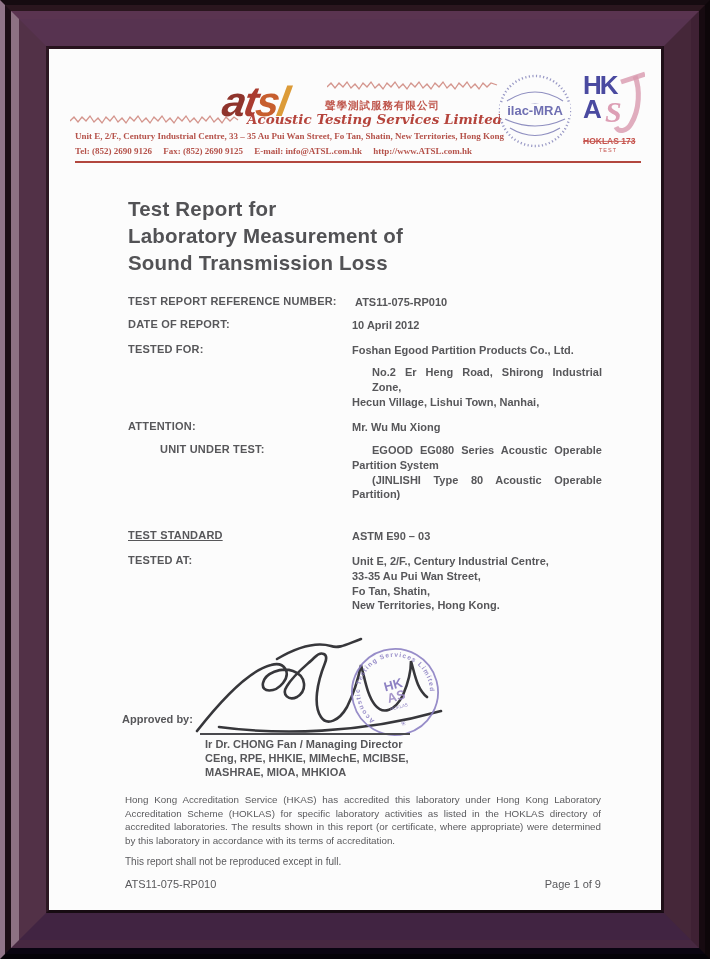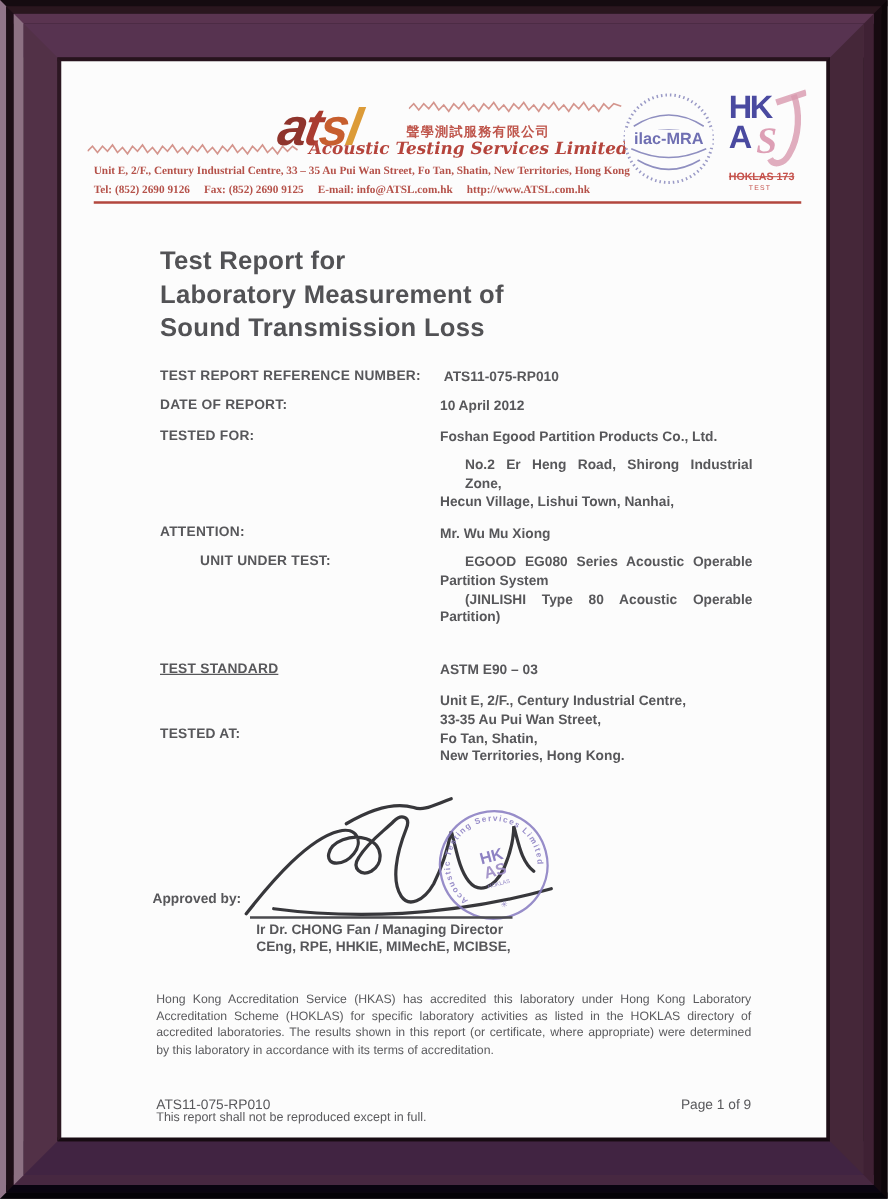--- a/index.html
+++ b/index.html
@@ -27,21 +27,21 @@
   .val{position:absolute;left:303px;width:250px;font-size:11px;font-weight:bold;color:#57575a;line-height:14.8px;}
   .just div.j{text-align:justify;text-align-last:justify;margin-left:20px;}
   
   .approved{position:absolute;left:73px;top:664px;font-size:11px;font-weight:bold;text-align:right;}
   .sigline{position:absolute;left:151px;top:684px;width:210px;height:2px;background:#4a4a4e;}
   .names{position:absolute;left:156px;top:688px;font-size:11px;font-weight:600;line-height:14px;color:#57575a;}
   .sig{position:absolute;left:140px;top:582px;}
   .stamp{position:absolute;left:300px;top:597px;opacity:.88;}
   
   .accred{position:absolute;left:76px;top:744px;width:476px;font-size:9.8px;line-height:13.5px;color:#5a5a5d;text-align:justify;}
-  .note{position:absolute;left:76px;top:840px;font-size:10px;color:#5a5a5d;}
+  .note{position:absolute;left:76px;top:807px;font-size:10px;color:#5a5a5d;}
   .bottomline{position:absolute;left:76px;top:829px;width:476px;font-size:11px;font-weight:500;color:#58585b;}
   .pageno{float:right;}
 </style>
 </head>
 <body>
 
 <div class="f1">
 <div class="f2">
 <div class="f3">
 <div class="f4">
@@ -111,21 +111,21 @@
   <div class="val just" style="top:394px;">
     <div class="j">EGOOD EG080 Series Acoustic Operable</div>
     <div>Partition System</div>
     <div class="j">(JINLISHI Type 80 Acoustic Operable</div>
     <div>Partition)</div>
   </div>
 
   <div class="lbl" style="top:480px;text-decoration:underline;">TEST STANDARD</div>
   <div class="val" style="top:480px;">ASTM E90 – 03</div>
 
-  <div class="lbl" style="top:532px;">TESTED AT:</div>
+  <div class="lbl" style="top:505px;">TESTED AT:</div>
   <div class="val" style="top:505px;">
     <div>Unit E, 2/F., Century Industrial Centre,</div>
     <div>33-35 Au Pui Wan Street,</div>
     <div>Fo Tan, Shatin,</div>
     <div>New Territories, Hong Kong.</div>
   </div>
 
   <svg class="sig" width="270" height="115">
     <g fill="none" stroke="#37373b" stroke-width="2.6" stroke-linecap="round">
       <path d="M88,28 C110,15 128,11 142,15 C150,18 158,13 172,8"></path>
@@ -146,20 +146,21 @@
       <text x="46" y="55" text-anchor="middle" font-family="Liberation Sans,sans-serif" font-size="13" font-weight="900" fill="#9a88c4">AS</text>
       <text x="46" y="63" text-anchor="middle" font-family="Liberation Sans,sans-serif" font-size="4.5" fill="#8a7ec2">HOKLAS</text>
       <text x="46" y="81" text-anchor="middle" font-size="7" fill="#8a7ec2">✳</text>
     </g>
   </svg>
   <div class="approved">Approved by:</div>
   <div class="sigline"></div>
   <div class="names">
     <div>Ir Dr. CHONG Fan / Managing Director</div>
     <div>CEng, RPE, HHKIE, MIMechE, MCIBSE,</div>
+    <div>MASHRAE, MIOA, MHKIOA</div>
   </div>
 
   <div class="accred">Hong Kong Accreditation Service (HKAS) has accredited this laboratory under Hong Kong Laboratory Accreditation Scheme (HOKLAS) for specific laboratory activities as listed in the HOKLAS directory of accredited laboratories. The results shown in this report (or certificate, where appropriate) were determined by this laboratory in accordance with its terms of accreditation.</div>
   <div class="note">This report shall not be reproduced except in full.</div>
   <div class="bottomline">
     <span class="pageno">Page 1 of 9</span>
     <span>ATS11-075-RP010</span>
   </div>
 
 </div>

